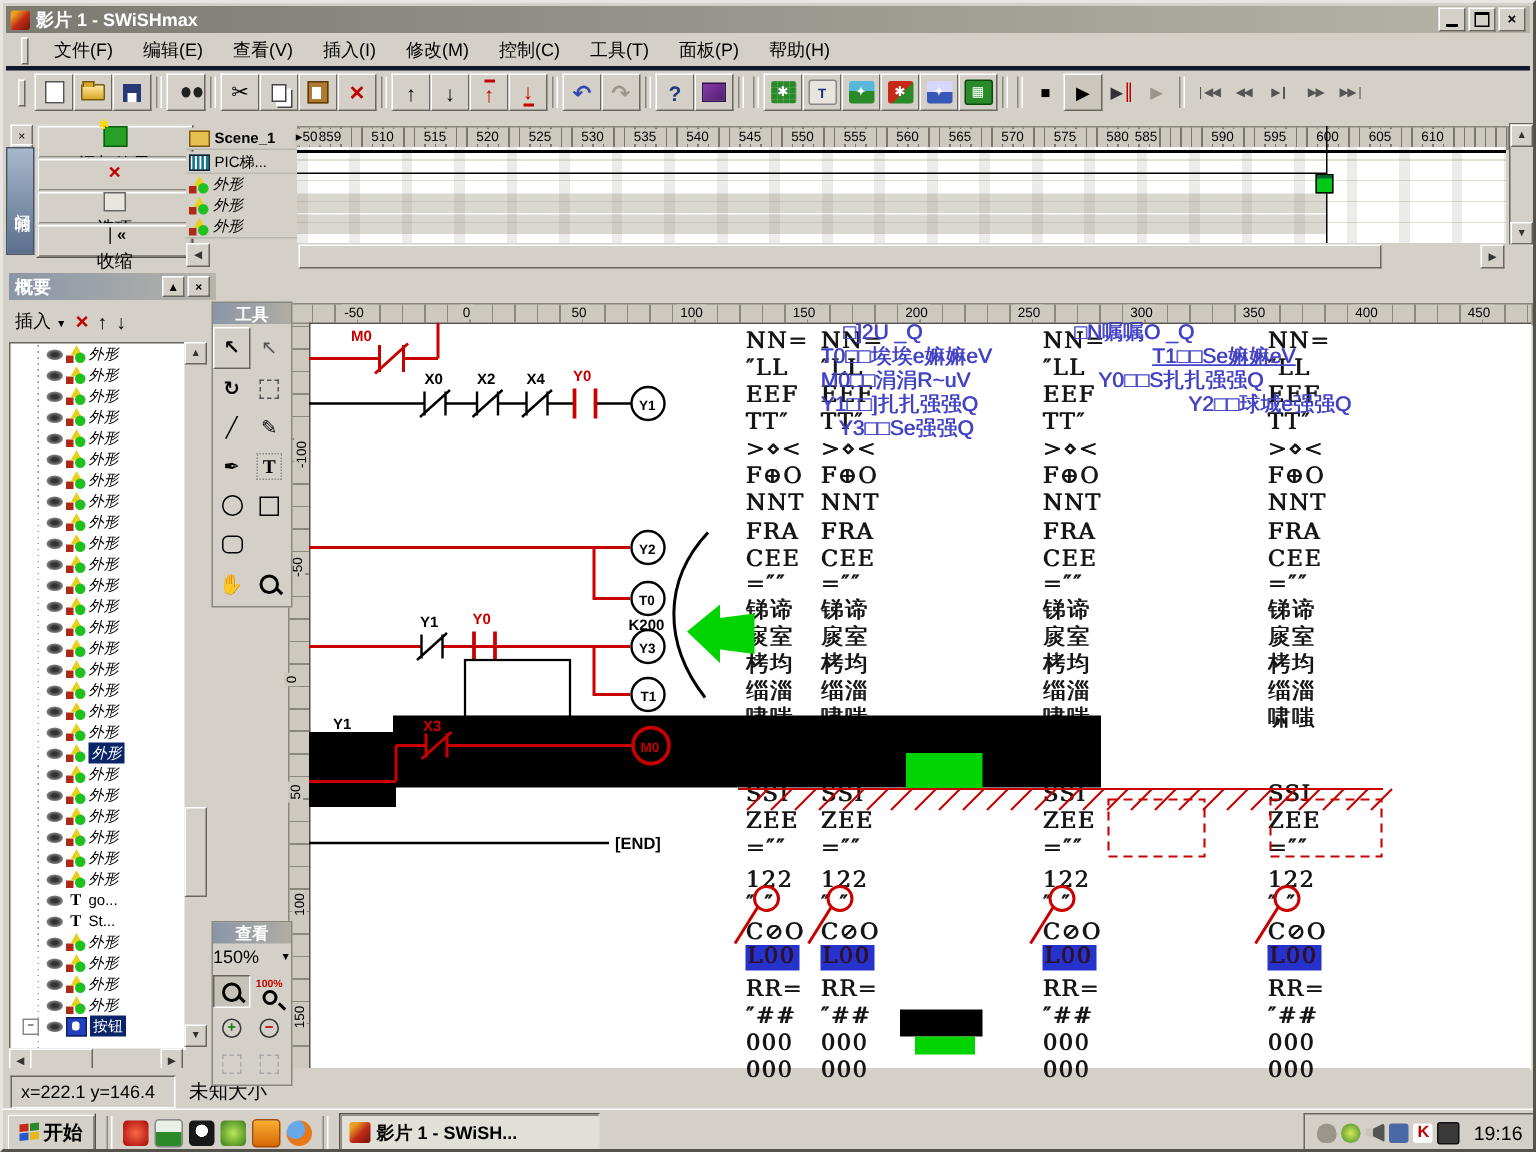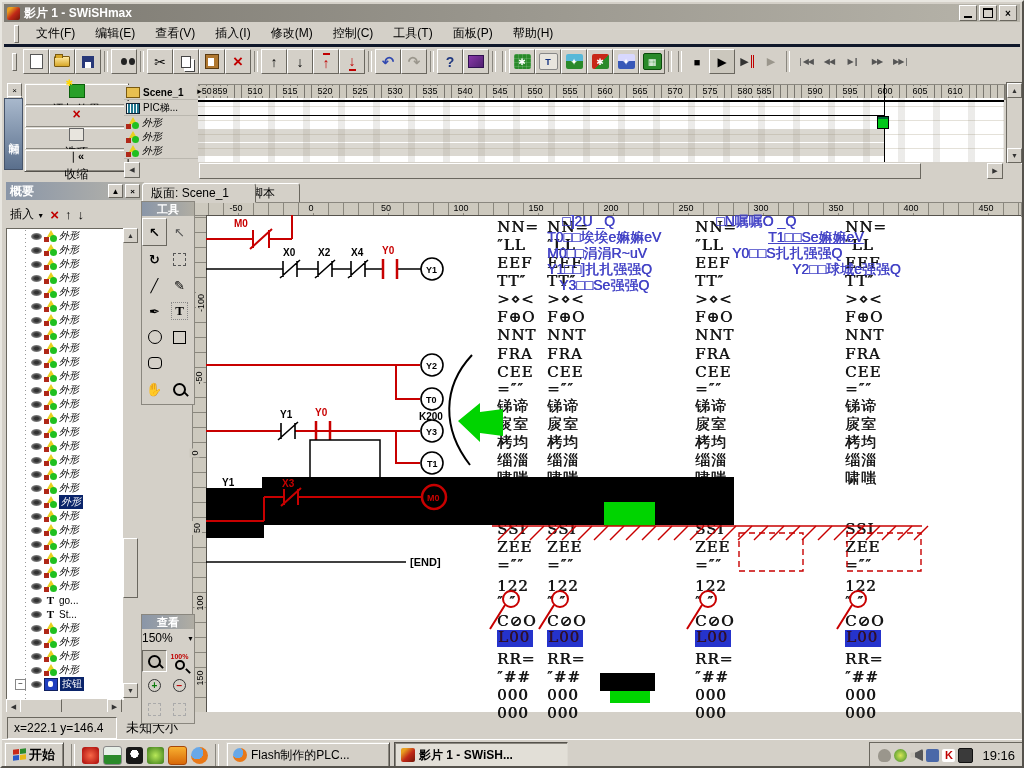--- a/index.html
+++ b/index.html
@@ -677,28 +677,20 @@
     <span class="sbtn raised" style="position:absolute;left:0;top:0;width:13px;height:13px">▲</span>
     <span class="raised" style="position:absolute;left:0;top:310px;width:13px;height:58px;background:#d4d0c8;display:block"></span>
     <span class="sbtn raised" style="position:absolute;left:0;bottom:0;width:13px;height:13px">▼</span>
   </div>
   <div class="abs scroll" style="left:4px;top:697px;width:116px;height:14px">
     <span class="sbtn raised" style="position:absolute;left:0;top:0;width:13px;height:13px">◀</span>
     <span class="raised" style="position:absolute;left:14px;top:0;width:40px;height:13px;background:#d4d0c8;display:block"></span>
     <span class="sbtn raised" style="position:absolute;right:0;top:0;width:13px;height:13px">▶</span>
   </div>
 
-  <div id="tabbar" class="abs">
-    <span class="ctab" style="left:2px;width:96px;z-index:2">
-        <span>版面: Scene_1</span>
-      </span>
-    <span class="ctab" style="left:102px;width:40px">
-        <span>脚本</span>
-      </span>
-  </div>
 
   <div id="hruler" class="abs">
       <span class="hlab" style="left: 43px;">-50</span>
       <span class="hlab" style="left: 118px;">0</span>
       <span class="hlab" style="left: 193px;">50</span>
       <span class="hlab" style="left: 268px;">100</span>
       <span class="hlab" style="left: 343px;">150</span>
       <span class="hlab" style="left: 418px;">200</span>
       <span class="hlab" style="left: 493px;">250</span>
       <span class="hlab" style="left: 568px;">300</span>
@@ -1034,24 +1026,20 @@
       <span>开始</span>
     </span>
     <span class="sep" style="height:22px"></span>
     <span class="ql" style="background:radial-gradient(#f86848,#a80808)"></span>
     <span class="ql" style="background:linear-gradient(#e8f0e8 45%,#2a8a2a 45%);border:1px solid #888"></span>
     <span class="ql" style="background:radial-gradient(circle at 50% 40%,#fff 30%,#181818 32%)"></span>
     <span class="ql" style="background:radial-gradient(#b8e858,#3a7a1a)"></span>
     <span class="ql" style="background:linear-gradient(#f8b030,#d86808);border:1px solid #a84808"></span>
     <span class="ql" style="background:radial-gradient(circle at 35% 35%,#68a8e8 40%,#e87818 42%);border-radius:50%"></span>
     <span class="sep" style="height:22px"></span>
-    <span class="task raised2" style="width:150px">
-      <span class="tico" style="background:radial-gradient(circle at 35% 35%,#68a8e8 40%,#e87818 42%)"></span>
-      <span>Flash制作的PLC...</span>
-    </span>
     <span class="task sunken2" style="width:160px;background:#e2dfd7">
       <span class="tico" style="background:linear-gradient(135deg,#e8a020 20%,#c02818 55%,#701808);border-radius:2px"></span>
       <b>影片 1 - SWiSH...</b>
     </span>
     <span id="tray" class="sunken">
       <span class="tray-i" style="background:#9a968c;border-radius:50% 50% 40% 40%"></span>
       <span class="tray-i" style="background:radial-gradient(#d8e858,#3a8a2a);border-radius:50%"></span>
       <span class="tray-i" style="background:linear-gradient(90deg,#c8c4ba 40%,#555 40%);clip-path:polygon(0 30%,40% 30%,100% 0,100% 100%,40% 70%,0 70%)"></span>
       <span class="tray-i" style="background:#4a68a8"></span>
       <span class="tray-i" style="background:#fff;color:#c00000;font-weight:bold;font-size:11px;text-align:center;line-height:13px">K</span>

